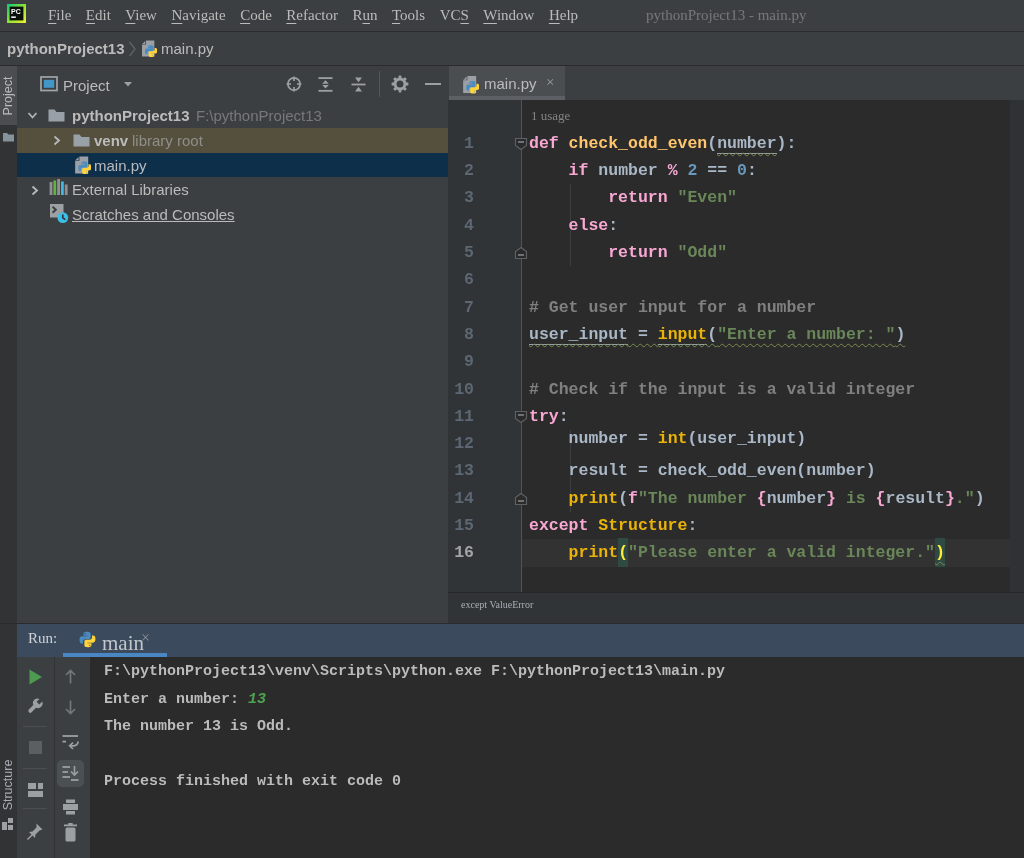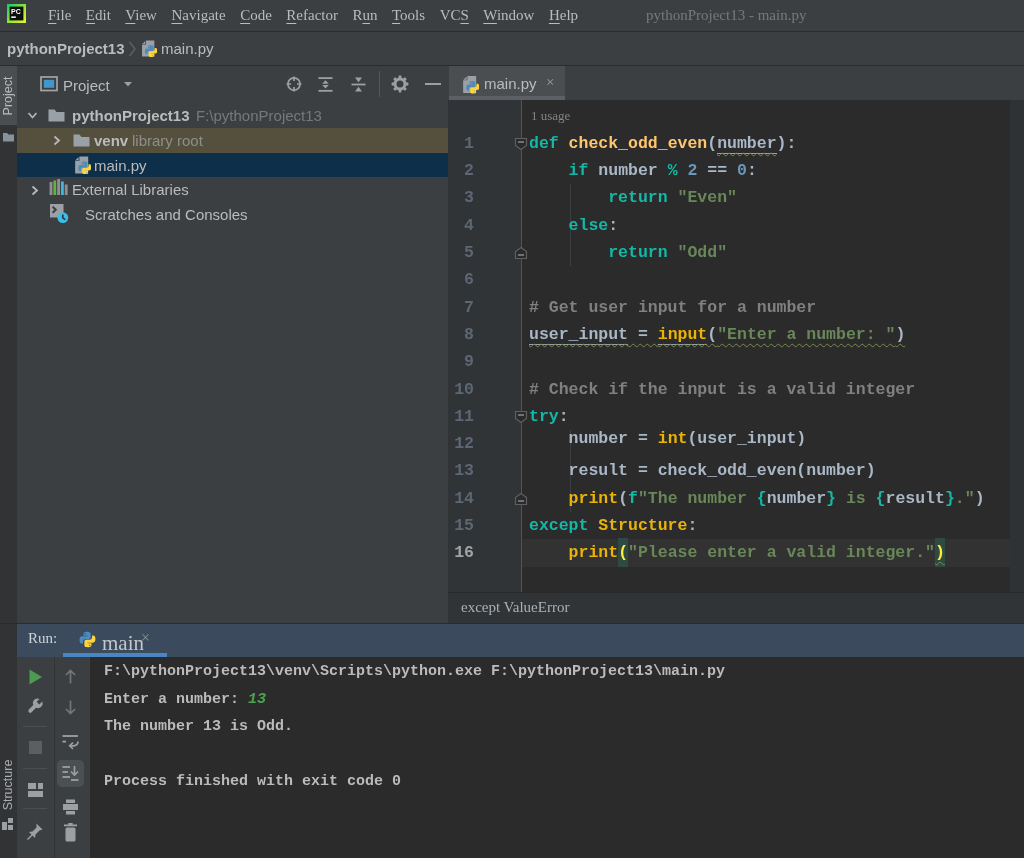--- a/index.html
+++ b/index.html
@@ -3,21 +3,21 @@
 <meta charset="utf-8">
 <style>
   html,body{margin:0;padding:0;}
   body{width:1024px;height:858px;position:relative;overflow:hidden;background:#3c3f41;
        font-family:"Liberation Sans",sans-serif;}
   .abs{position:absolute;font-family:Liberation Serif, serif;}
   .mn{text-decoration:underline solid #bbbbbb 1px;text-underline-offset:2.5px;}
   .tlabel{position:absolute;height:25px;display:flex;align-items:center;font-size:15px;color:#bbbbbb;white-space:pre;}
   .cl{position:absolute;left:529px;height:27.3px;line-height:27.3px;font-size:16.5px;white-space:pre;color:#a9b7c6;font-family:"Liberation Mono",monospace;font-weight:bold;}
   .ln{position:absolute;left:450px;width:24px;text-align:right;height:27.3px;line-height:27.3px;font-size:16.5px;color:#5d6773;font-family:"Liberation Mono",monospace;font-weight:bold;}
-  .k{color:#14b8a6;}
+  .k{color:#f9a8d4;}
   .fn{color:#ffc66d;}
   .s{color:#6a8759;}
   .n{color:#6897bb;}
   .c{color:#808080;}
   .b{color:#eab308;}
   .wavy{text-decoration:underline wavy #7a8a4d 1px;text-underline-offset:4px;}
   .us{border-bottom:1px solid #94a1ad;}
   .con{position:absolute;left:104px;height:27.3px;line-height:27.3px;font-size:15px;color:#bbbbbb;white-space:pre;font-family:"Liberation Mono",monospace;font-weight:bold;}
   .vtext{position:absolute;color:#bbbbbb;font-size:12.5px;white-space:nowrap;transform:rotate(-90deg);transform-origin:center center;}
   svg.icon{position:absolute;display:block;}
@@ -159,21 +159,21 @@
   <rect x="15.8" y="5.5" width="2.8" height="10.5" fill="#8e9193"></rect>
 </svg>
 <div class="tlabel" style="left:72px;top:177.4px;">External Libraries</div>
 
 <svg class="icon" style="left:49px;top:203px" width="20" height="20" viewBox="0 0 20 20">
   <rect x="1" y="1" width="13.5" height="13.5" fill="#9da0a2"></rect>
   <path d="M3.6 3.8 L6.8 6.8 L3.6 9.8" stroke="#3c3f41" stroke-width="2" fill="none"></path>
   <circle cx="13.8" cy="14.6" r="5.4" fill="#3bbfe9"></circle>
   <path d="M13.8 11.4 V14.9 L16.3 16.6" stroke="#33383a" stroke-width="1.7" fill="none"></path>
 </svg>
-<div class="tlabel" style="left:85px;top:202.1px;">Scratches and Consoles</div>
+<div class="tlabel" style="left:72px;top:202.1px;text-decoration:underline;">Scratches and Consoles</div>
 
 <div class="abs" style="left:448px;top:66px;width:576px;height:34px;background:#3c3f41;"></div>
 
 <div class="abs" style="left:449px;top:66px;width:116px;height:30px;background:#4a4e51;"></div>
 <div class="abs" style="left:449px;top:96px;width:116px;height:4px;background:#5c6064;"></div>
 <svg class="icon" style="left:461px;top:75px" width="18" height="19" viewBox="0 0 16 16">
   <use href="#pyfile"></use>
 </svg>
 <div class="tlabel" style="left:484px;top:71px;">main.py</div>
 <div class="abs" style="left:546px;top:74px;font-size:15px;color:#9ea0a2;">×</div>
@@ -233,21 +233,21 @@
 <div class="cl" style="top:320.95px"><span class="wavy"><span class="us">user_input</span> = <span class="b us">input</span>(<span class="s">"Enter a number: "</span>)</span></div>
 <div class="cl" style="top:375.55px"><span class="c"># Check if the input is a valid integer</span></div>
 <div class="cl" style="top:402.85px"><span class="k">try</span>:</div>
 <div class="cl" style="top:425px">    number = <span class="b">int</span>(user_input)</div>
 <div class="cl" style="top:457.45px">    result = check_odd_even(number)</div>
 <div class="cl" style="top:484.75px">    <span class="b">print</span>(<span class="k">f</span><span class="s">"The number </span><span class="k">{</span>number<span class="k">}</span><span class="s"> is </span><span class="k">{</span>result<span class="k">}</span><span class="s">."</span>)</div>
 <div class="cl" style="top:512.05px"><span class="k">except </span><span class="b">Structure</span>:</div>
 <div class="cl" style="top:539.35px">    <span class="b">print</span><span style="background:#2e4a42;color:#ffed3a;padding:5px 0;">(</span><span class="s">"Please enter a valid integer."</span><span class="wavy" style="background:#2e4a42;color:#ffed3a;padding:5px 0;">)</span></div>
 
 <div class="abs" style="left:448px;top:592px;width:576px;height:31px;background:#313436;border-top:1px solid #282828;box-sizing:border-box;"></div>
-<div class="abs" style="left:461px;top:599px;font-size:15px;color:#a9b0b6;">except ValueError</div>
+<div class="abs" style="left:461px;top:599px;font-size:10px;color:#a9b0b6;">except ValueError</div>
 
 <div class="abs" style="left:0;top:623px;width:1024px;height:1px;background:#2b2b2b;"></div>
 <div class="abs" style="left:17px;top:624px;width:1007px;height:33px;background:#3b4a5c;"></div>
 <div class="abs" style="left:63px;top:653px;width:104px;height:4px;background:#4a87c2;"></div>
 <div class="abs" style="left:28px;top:630px;font-size:15px;color:#ced2d6;">Run:</div>
 <svg class="icon" style="left:79px;top:631px" width="17" height="17" viewBox="0 0 16 16">
   <use href="#pylogo"></use>
 </svg>
 <div class="abs" style="left:102px;top:631px;font-size:21px;color:#c3c7cb;">main</div>
 <div class="abs" style="left:141px;top:629px;font-size:16px;color:#8a9199;">×</div>

